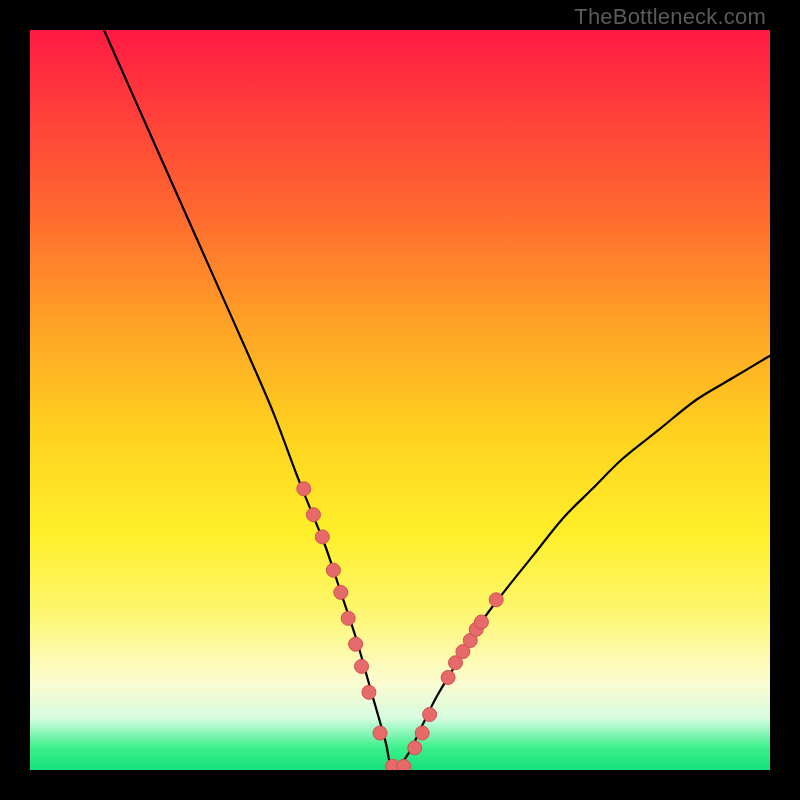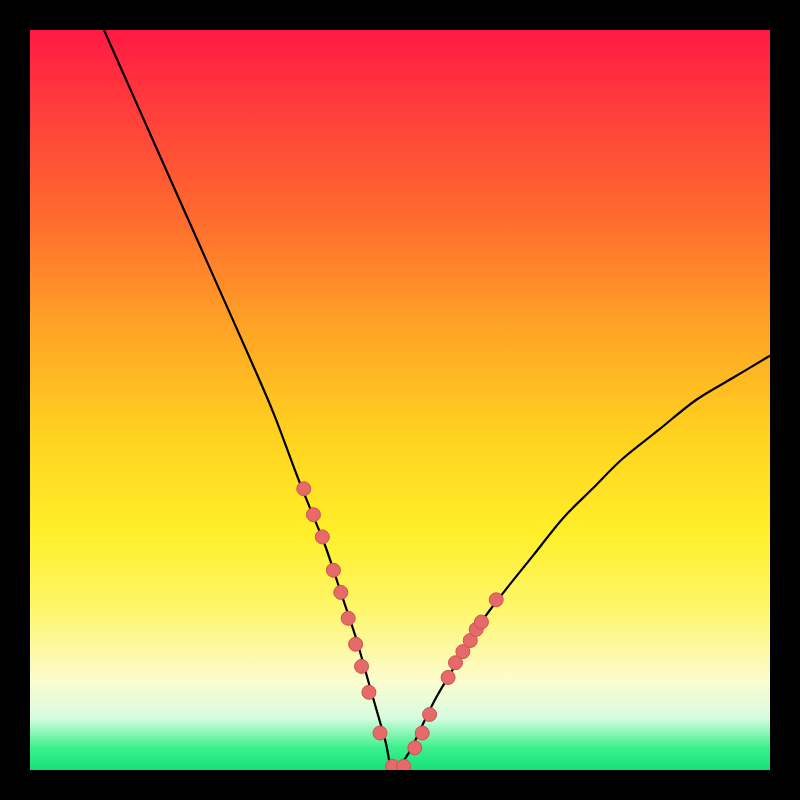--- a/index.html
+++ b/index.html
@@ -69,13 +69,14 @@
           <circle cx="418.10" cy="647.50" r="7" fill="#e66a6a" stroke="#d24f4f" stroke-width="1"></circle>
           <circle cx="425.50" cy="632.70" r="7" fill="#e66a6a" stroke="#d24f4f" stroke-width="1"></circle>
           <circle cx="432.90" cy="621.60" r="7" fill="#e66a6a" stroke="#d24f4f" stroke-width="1"></circle>
           <circle cx="440.30" cy="610.50" r="7" fill="#e66a6a" stroke="#d24f4f" stroke-width="1"></circle>
           <circle cx="446.22" cy="599.40" r="7" fill="#e66a6a" stroke="#d24f4f" stroke-width="1"></circle>
           <circle cx="451.40" cy="592.00" r="7" fill="#e66a6a" stroke="#d24f4f" stroke-width="1"></circle>
           <circle cx="466.20" cy="569.80" r="7" fill="#e66a6a" stroke="#d24f4f" stroke-width="1"></circle>
         </g>
     </svg>
   </div>
+  <div class="watermark">TheBottleneck.com</div>
 </div>
 
 </body></html>

